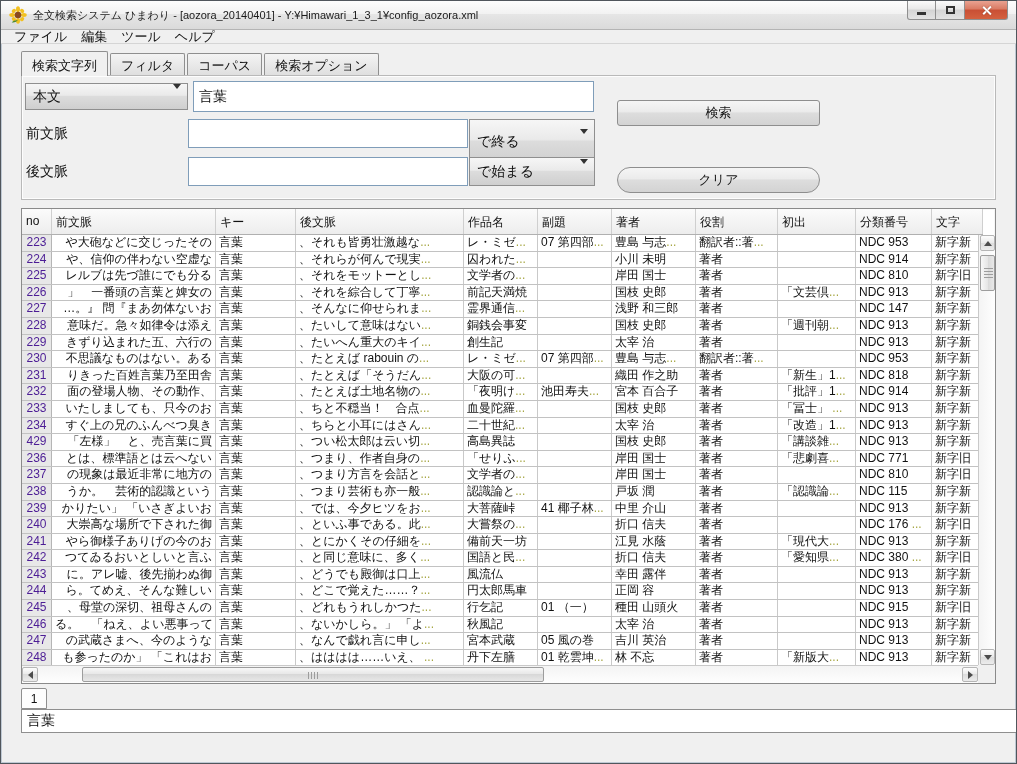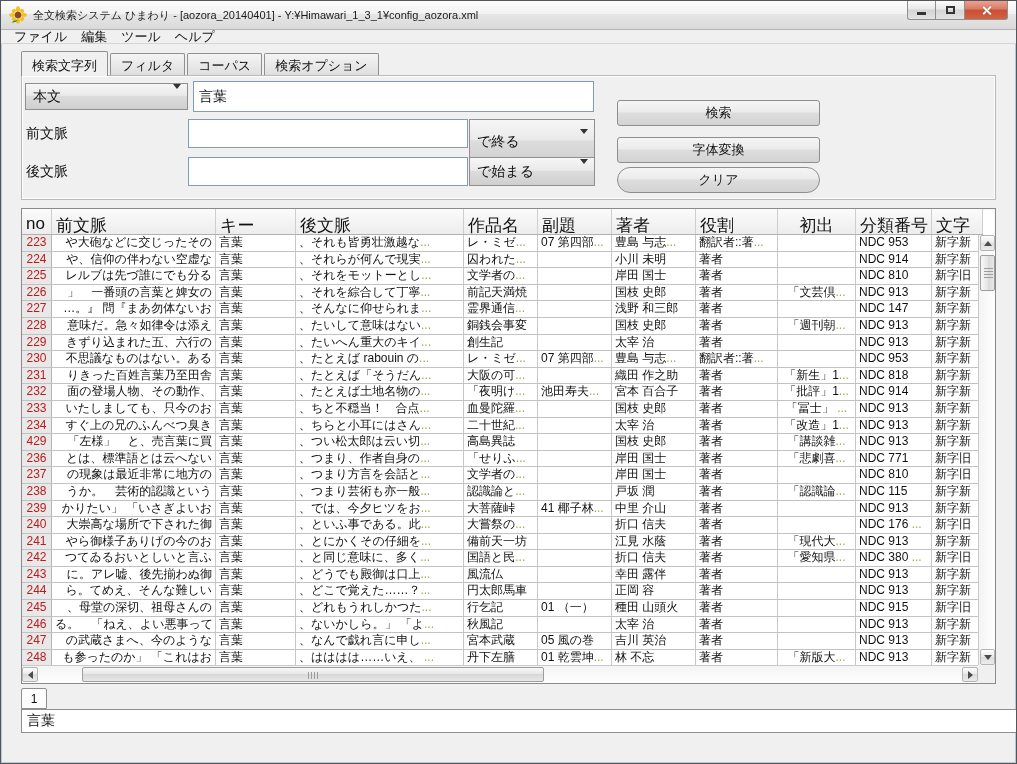--- a/index.html
+++ b/index.html
@@ -34,31 +34,31 @@
   .searchpanel { position:relative; height:125px; border:1px solid #b9b9b9; box-shadow:inset 0 0 0 1px #fdfdfd; background:#f0f0f0; z-index:1; }
   .field-label { position:absolute; font-size:14px; color:#111; }
   .txt { position:absolute; background:#fff; border:1px solid #7f9db9; font-size:14px; padding:2px 5px; color:#111; }
   .combo { position:absolute; border:1px solid #8f8f8f; border-radius:0; background:linear-gradient(#f6f6f6,#eaeaea 45%,#dcdcdc 50%,#cfcfcf); font-size:14px; color:#111; display:flex; align-items:center; padding-left:7px; }
   .combo .arrow-zone { position:absolute; right:6px; top:50%; transform:translateY(-50%); }
   .tri-down { width:0; height:0; border-left:4px solid transparent; border-right:4px solid transparent; border-top:5px solid #333; }
   .action-btn { position:absolute; left:595px; width:203px; height:26px; border:1px solid #8e8e8e; border-radius:3px; background:linear-gradient(#f5f5f5,#ebebeb 45%,#dddddd 50%,#d3d3d3); font-size:13px; color:#111; display:flex; align-items:center; justify-content:center; }
   
   .tablewrap { position:relative; margin-top:8px; height:476px; border:1px solid #8a8a8a; box-shadow:inset 0 0 0 1px #f6f6f6; background:#fff; }
   .thead { display:flex; height:26px; background:#f3f3f3; border-bottom:1px solid #b0b0b0; width:961px; }
-  .th { font-size:17px; color:#111; padding:5px 4px 0 4px; border-right:1px solid #cfcfcf; background:linear-gradient(#fbfbfb,#ededed); overflow:hidden; white-space:nowrap; }
+  .th { font-size:12px; color:#111; padding:5px 4px 0 4px; border-right:1px solid #cfcfcf; background:linear-gradient(#fbfbfb,#ededed); overflow:hidden; white-space:nowrap; }
   .tbody { width:961px; }
   .tr { display:flex; height:16.6px; border-bottom:1px solid #c2c2c2; background:#fff; }
   .td { font-size:12px; line-height:15.5px; color:#111; padding:0 3px; border-right:1px solid #c9c9c9; overflow:hidden; white-space:nowrap; }
-  .td.c-no { background:#e8e8e8; text-align:center; color:#b91c1c; border-right:1px solid #b5b5b5; }
+  .td.c-no { background:#e8e8e8; text-align:center; color:#4c1d95; border-right:1px solid #b5b5b5; }
   .td.c-pre { text-align:right; }
   .ellip { color:#a6a642; }
   
   .w0{width:30px;flex:0 0 30px;} .w1{width:164px;flex:0 0 164px;} .w2{width:80px;flex:0 0 80px;}
   .w3{width:168px;flex:0 0 168px;} .w4{width:74px;flex:0 0 74px;} .w5{width:74px;flex:0 0 74px;}
-  .w6{width:84px;flex:0 0 84px;} .w7{width:82px;flex:0 0 82px;} .w8{width:78px;flex:0 0 78px;text-align:center;}
+  .w6{width:84px;flex:0 0 84px;} .w7{width:82px;flex:0 0 82px;} .w8{width:78px;flex:0 0 78px;}
   .w9{width:76px;flex:0 0 76px;} .w10{width:51px;flex:0 0 51px;}
   
   .vscroll { position:absolute; top:26px; right:0; width:17px; bottom:18px; background:linear-gradient(90deg,#f4f4f4,#fefefe); border-left:1px solid #c9c9c9; }
   .hscroll { position:absolute; left:0; right:17px; bottom:0; height:18px; background:linear-gradient(#f4f4f4,#fefefe); border-top:1px solid #c9c9c9; }
   .sb-btn { position:absolute; background:linear-gradient(#fdfdfd,#e9e9e9 50%,#dcdcdc 50%,#ececec); border:1px solid #b5b5b5; border-radius:2px; display:flex; align-items:center; justify-content:center; }
   .vscroll .sb-btn { left:1px; width:15px; height:16px; }
   .vscroll .up { top:0; } .vscroll .down { bottom:0; }
   .hscroll .sb-btn { top:1px; height:15px; width:16px; }
   .hscroll .left { left:0; } .hscroll .right { right:0; }
   .tri-up-s { width:0;height:0;border-left:4px solid transparent;border-right:4px solid transparent;border-bottom:5px solid #4c4c4c; }
@@ -144,21 +144,20 @@
       </div>
 
       <span class="field-label" style="left:4px; top:87px;">後文脈</span>
       <input class="txt" style="left: 166px; top: 81px; width: 280px; height: 29px;" value="">
       <div class="combo" style="left:447px; top:81px; width:126px; height:29px;">
         <span>で始まる</span>
         <span class="arrow-zone"><span class="tri-down"></span></span>
       </div>
 
       <div class="action-btn" style="top:24px;font-family:Liberation Serif, serif;">検索</div>
-      <div class="action-btn" style="top:61px;">字体変換</div>
       <div class="action-btn" style="top:91px;border-radius:13px;">クリア</div>
     </div>
 
     
     <div class="tablewrap">
       <div class="thead">
           <div class="th w0">no</div>
           <div class="th w1">前文脈</div>
           <div class="th w2">キー</div>
           <div class="th w3">後文脈</div>

